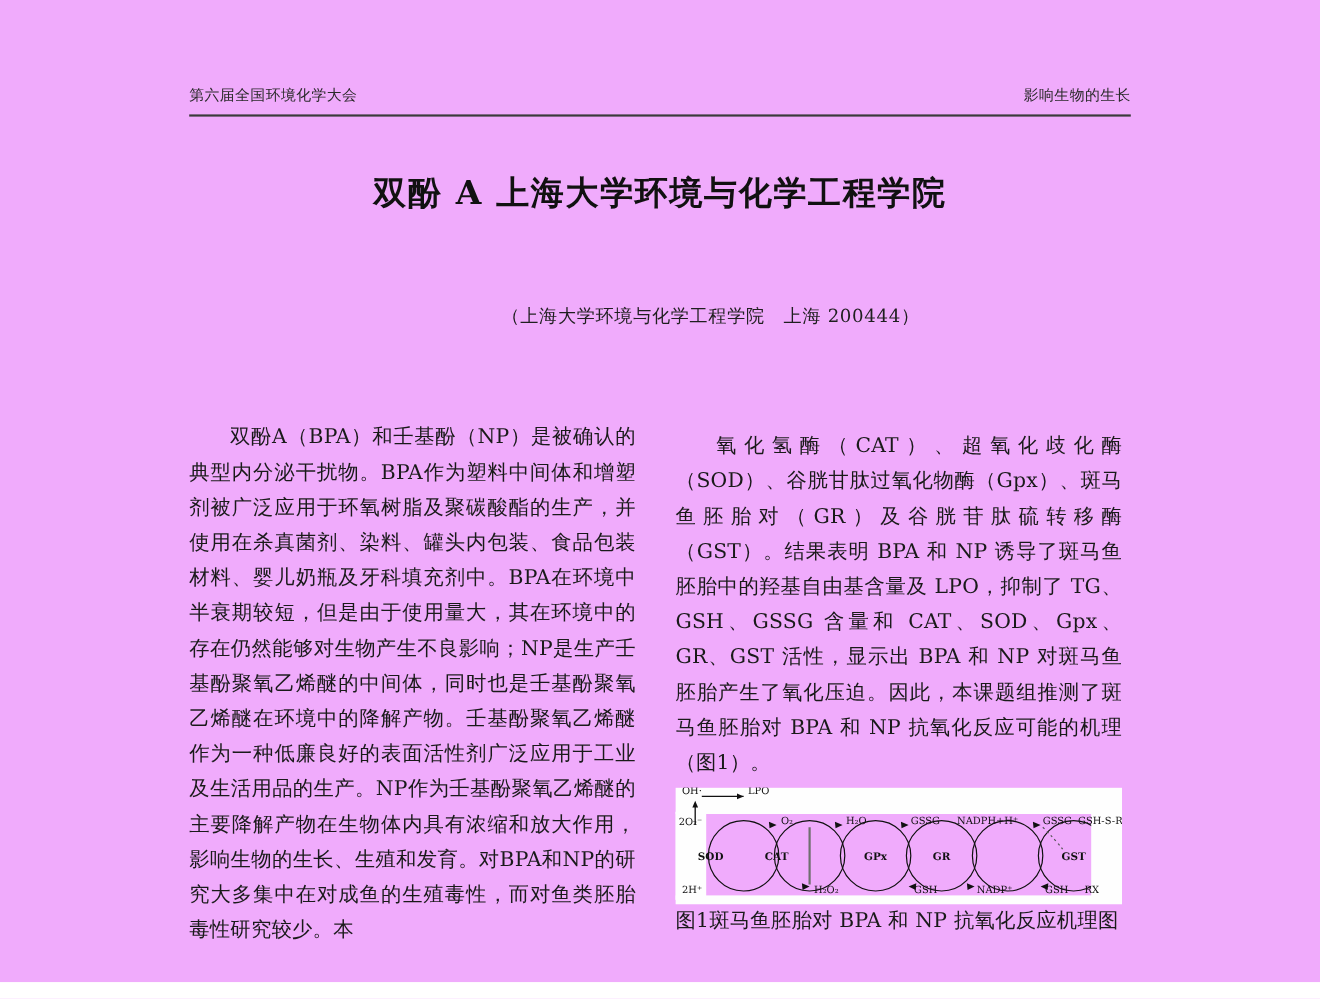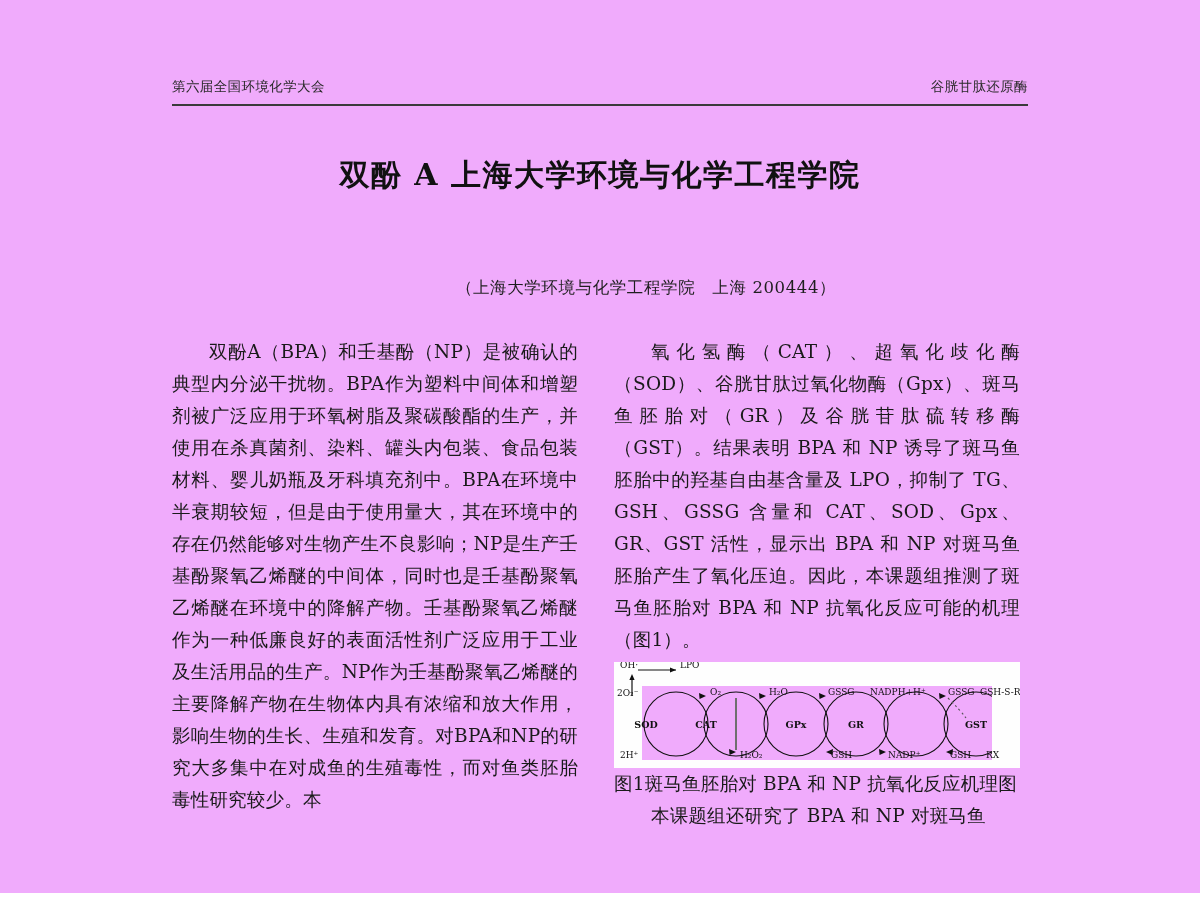--- a/index.html
+++ b/index.html
@@ -77,20 +77,21 @@
 
   
   .body-cols {
     position: absolute;
     left: 172px;
     top: 336px;
     width: 856px;
     height: 572px;
     display: flex;
     gap: 36px;
+    align-items: center;
   }
   .col {
     width: 406px;
     position: relative;
   }
   .col p {
     margin: 0;
     font-size: 18.5px;
     line-height: 32px;
     text-align: justify;
@@ -118,21 +119,21 @@
   }
   .figure-caption .cap-label { }
 </style>
 </head>
 <body>
 
 <div class="page">
 
   <div class="running-head">
     <span class="rh-left">第六届全国环境化学大会</span>
-    <span class="rh-right">谷胱甘肽还原酶</span>
+    <span class="rh-right">影响生物的生长</span>
   </div>
   <div class="head-rule"></div>
 
   <div class="doc-title">双酚 A 上海大学环境与化学工程学院</div>
   <div class="doc-affiliation">（上海大学环境与化学工程学院　上海 200444）</div>
 
   <div class="body-cols">
 
     <div class="col">
       <p class="indent">双酚A（BPA）和壬基酚（NP）是被确认的典型内分泌干扰物。BPA作为塑料中间体和增塑剂被广泛应用于环氧树脂及聚碳酸酯的生产，并使用在杀真菌剂、染料、罐头内包装、食品包装材料、婴儿奶瓶及牙科填充剂中。BPA在环境中半衰期较短，但是由于使用量大，其在环境中的存在仍然能够对生物产生不良影响；NP是生产壬基酚聚氧乙烯醚的中间体，同时也是壬基酚聚氧乙烯醚在环境中的降解产物。壬基酚聚氧乙烯醚作为一种低廉良好的表面活性剂广泛应用于工业及生活用品的生产。NP作为壬基酚聚氧乙烯醚的主要降解产物在生物体内具有浓缩和放大作用，影响生物的生长、生殖和发育。对BPA和NP的研究大多集中在对成鱼的生殖毒性，而对鱼类胚胎毒性研究较少。本</p>
@@ -209,17 +210,16 @@
             <text x="242" y="66">GR</text>
             <text x="362" y="66">GST</text>
           </g>
         </svg>
 
         <p class="figure-caption">
           <span class="cap-label">图1</span><span>斑马鱼胚胎对 BPA 和 NP 抗氧化反应机理图</span>
         </p>
       </div>
 
-      <p class="indent">本课题组还研究了 BPA 和 NP 对斑马鱼</p>
     </div>
 
   </div>
 </div>
 
 </body></html>

